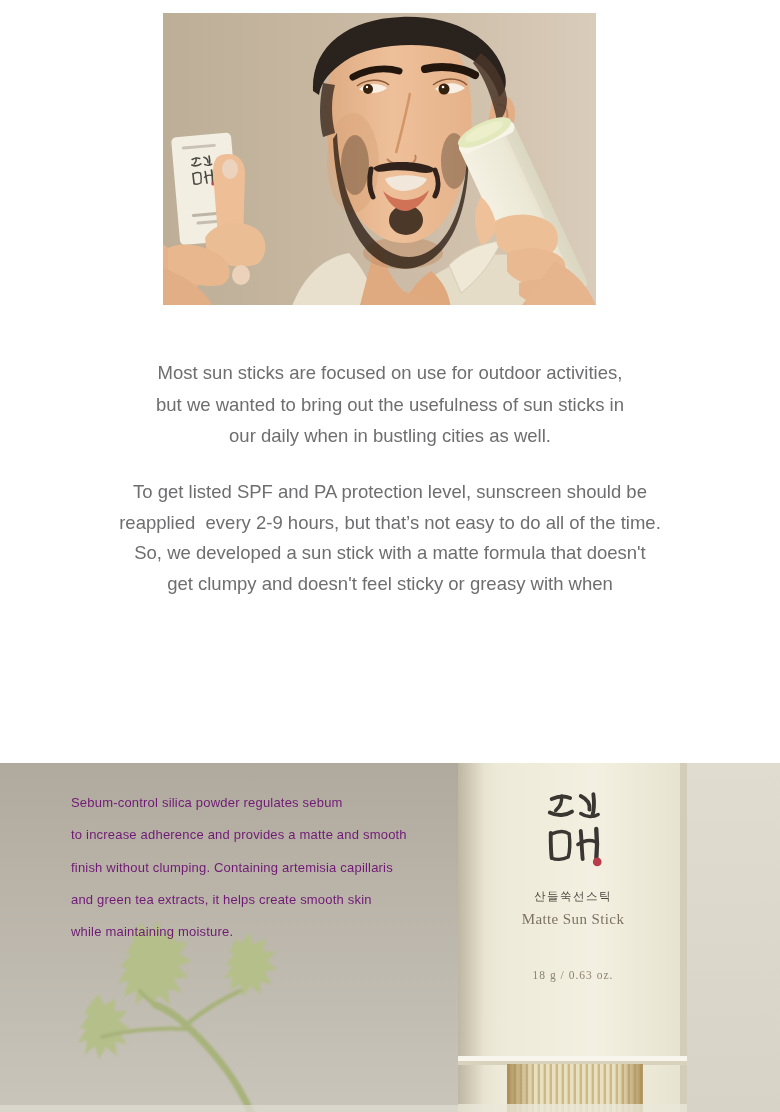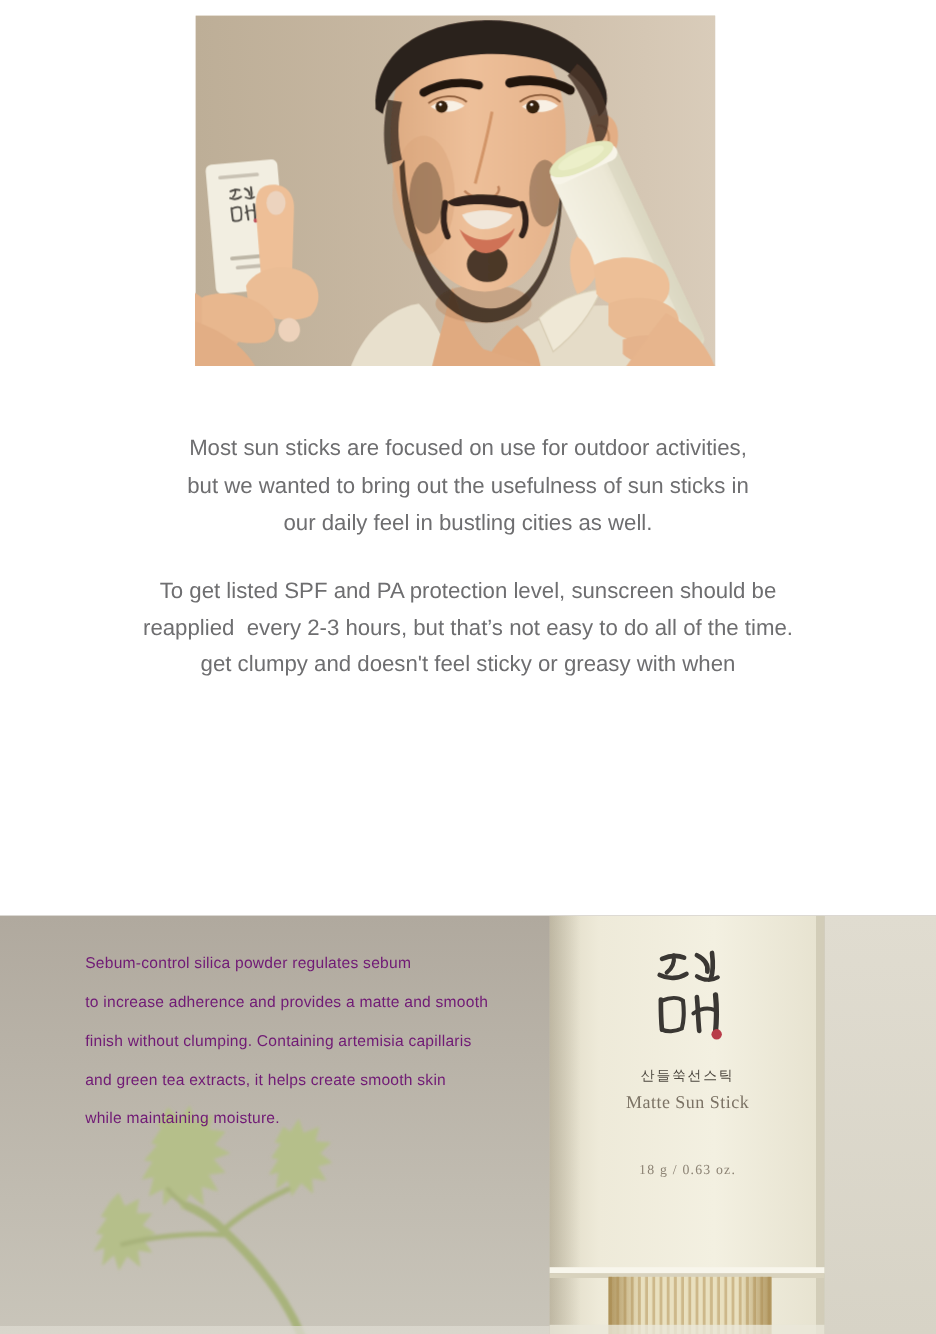--- a/index.html
+++ b/index.html
@@ -197,25 +197,26 @@
         <path d="M356,270 C372,264 390,266 400,274 C404,280 402,287 396,290 C382,294 364,290 356,282 Z" fill="#e5b38c"></path>
         <path d="M392,248 C410,258 426,272 434,296 L356,296 C368,280 380,262 392,248 Z" fill="#e7b58d"></path>
       </g>
     </g>
   </svg>
 </div>
 
 <div class="intro-p" id="para1">
   <div class="line">Most sun sticks are focused on use for outdoor activities,</div>
   <div class="line">but we wanted to bring out the usefulness of sun sticks in</div>
-  <div class="line">our daily feel in bustling cities as well.</div>
+  <div class="line">our daily when in bustling cities as well.</div>
 </div>
 <div class="intro-p" id="para2">
   <div class="line">To get listed SPF and PA protection level, sunscreen should be</div>
-  <div class="line">reapplied  every 2-3 hours, but that’s not easy to do all of the time.</div>
+  <div class="line">reapplied  every 2-9 hours, but that’s not easy to do all of the time.</div>
+  <div class="line">So, we developed a sun stick with a matte formula that doesn't</div>
   <div class="line">get clumpy and doesn't feel sticky or greasy with when</div>
 </div>
 
 <div class="feature">
   <svg class="scene" width="780" height="349" viewBox="0 0 780 349">
     <defs>
       <linearGradient id="fBg" x1="0" y1="0" x2="0" y2="1">
         <stop offset="0" stop-color="#b0a99e"></stop>
           <stop offset="1" stop-color="#c9c5ba"></stop>
       </linearGradient>

